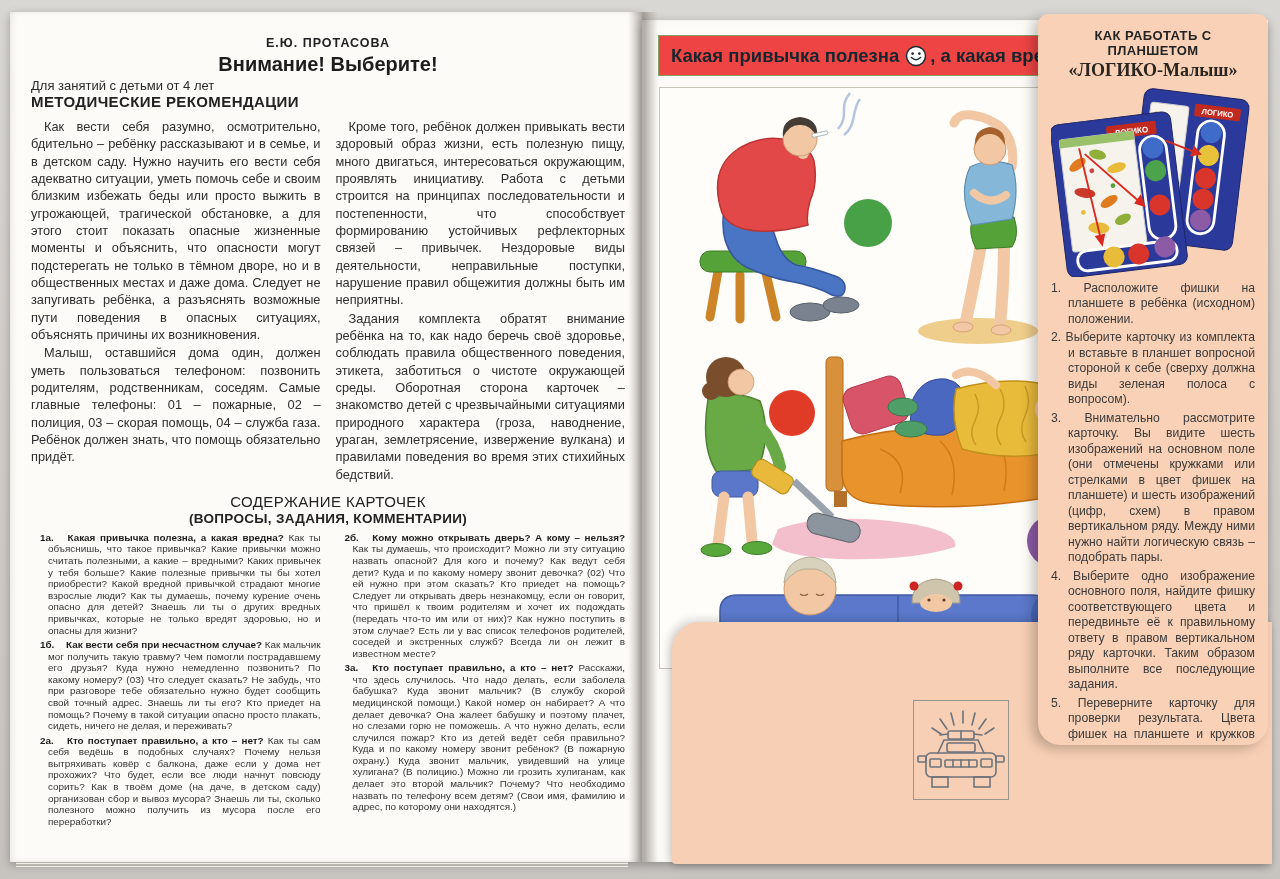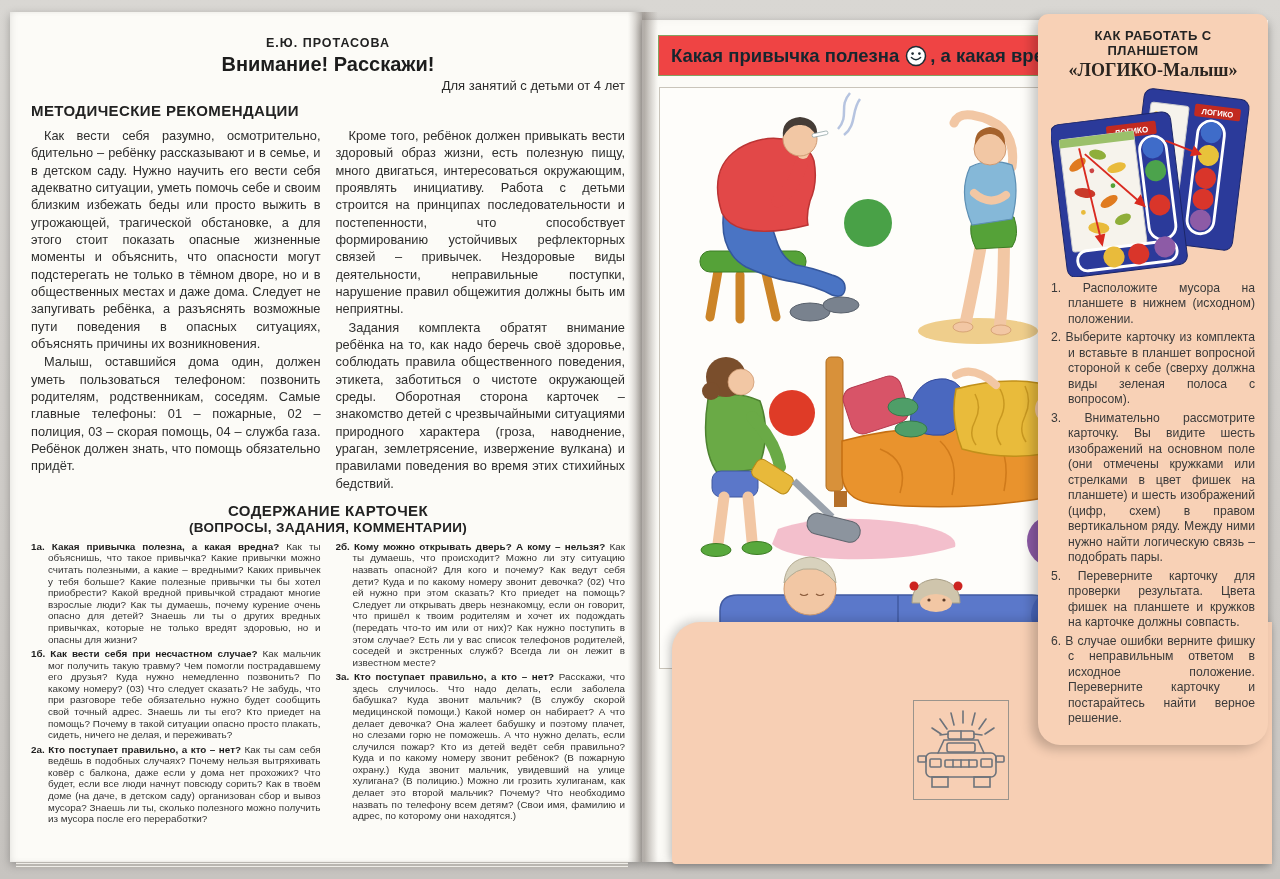--- a/index.html
+++ b/index.html
@@ -14,31 +14,31 @@
     background:#fcfbf7;box-shadow:0 3px 9px rgba(0,0,0,.28), inset 12px 0 16px -10px rgba(0,0,0,.22);
     overflow:hidden;z-index:1;}
   .gutter{position:absolute;left:628px;top:12px;width:30px;height:850px;z-index:2;pointer-events:none;
     background:linear-gradient(90deg,rgba(0,0,0,0) 0%,rgba(60,45,35,.25) 45%,rgba(60,45,35,.28) 55%,rgba(0,0,0,0) 100%);}
   .page-stack{position:absolute;left:16px;top:861px;width:612px;height:7px;z-index:1;
     background:repeating-linear-gradient(180deg,#efede8 0 1px,#b9b6b0 1px 2.4px);}
   
   .lp-inner{padding:24px 17px 0 21px;color:#2e2e2e;}
   .author{text-align:center;font-size:12.5px;letter-spacing:1px;color:#222;margin-bottom:3px;font-weight:600;}
   .book-title{text-align:center;font-size:20px;font-weight:bold;color:#1c1c1c;margin-bottom:2px;}
-  .book-subtitle{text-align:right;font-size:13px;color:#2a2a2a;margin-bottom:9px;}
+  .book-subtitle{text-align:left;font-size:13px;color:#2a2a2a;}
   .sec-head{text-align:left;font-size:15px;letter-spacing:.4px;font-weight:600;color:#222;margin-bottom:8px;}
   .cols{display:flex;gap:15px;}
   .col{flex:1 1 0;overflow:hidden;}
   .para{font-size:12.8px;line-height:1.355;text-align:justify;margin:0 0 1px 0;text-indent:13px;}
   .contents-head{margin-top:9px;margin-bottom:6px;}
-  .contents-head .l1{text-align:center;font-size:15px;letter-spacing:.4px;font-weight:700;color:#222;}
+  .contents-head .l1{text-align:center;font-size:15px;letter-spacing:.4px;font-weight:400;color:#222;}
   .contents-head .l2{text-align:center;font-size:13.5px;letter-spacing:.3px;font-weight:600;color:#222;margin-top:1px;}
   .citem{font-size:9.9px;line-height:1.17;text-align:justify;margin:0 0 3px 0;
          padding-left:17px;text-indent:-17px;color:#333;}
-  .cnum,.clead{font-weight:bold;color:#1d1d1d;}
+  .cnum,.clead{font-weight:bold;color:#1d1d1d;margin-left:9px;}
   .cnum::after{content:" ";}
   .clead::after{content:" ";}
   
   .banner{position:absolute;left:16px;top:15px;width:412px;height:41px;background:#ef4444;
     border:1px solid #84a263;display:flex;align-items:center;padding:0 12px;box-sizing:border-box;
     white-space:nowrap;overflow:hidden;font-weight:bold;font-size:18.5px;color:#16262e;}
   .banner .smiley{margin:0 3px 0 6px;flex:0 0 auto;display:inline-flex;}
   .card{position:absolute;left:17px;top:67px;width:390px;height:580px;background:#fefdfa;
     border:1px solid #c9c4ba;box-sizing:content-box;}
   .card svg{display:block;width:100%;height:100%;}
@@ -61,21 +61,21 @@
   .step-num::after{content:" ";}
 </style>
 </head>
 <body>
 
 <div class="stage">
 
   <div class="page-left">
     <div class="lp-inner">
       <div class="author">Е.Ю. ПРОТАСОВА</div>
-      <div class="book-title">Внимание! Расскажи!</div>
+      <div class="book-title">Внимание! Выберите!</div>
       <div class="book-subtitle">Для занятий с детьми от 4 лет</div>
       <div class="sec-head">МЕТОДИЧЕСКИЕ РЕКОМЕНДАЦИИ</div>
 
       <div class="cols">
         <div class="col">
           <p class="para">Как вести себя разумно, осмотрительно, бдительно – ребёнку рассказывают и в семье, и в детском саду. Нужно научить его вести себя адекватно ситуации, уметь помочь себе и своим близким избежать беды или просто выжить в угрожающей, трагической обстановке, а для этого стоит показать опасные жизненные моменты и объяснить, что опасности могут подстерегать не только в тёмном дворе, но и в общественных местах и даже дома. Следует не запугивать ребёнка, а разъяснять возможные пути поведения в опасных ситуациях, объяснять причины их возникновения.</p>
           <p class="para">Малыш, оставшийся дома один, должен уметь пользоваться телефоном: позвонить родителям, родственникам, соседям. Самые главные телефоны: 01 – пожарные, 02 – полиция, 03 – скорая помощь, 04 – служба газа. Ребёнок должен знать, что помощь обязательно придёт.</p>
         </div>
         <div class="col">
           <p class="para">Кроме того, ребёнок должен привыкать вести здоровый образ жизни, есть полезную пищу, много двигаться, интересоваться окружающим, проявлять инициативу. Работа с детьми строится на принципах последовательности и постепенности, что способствует формированию устойчивых рефлекторных связей – привычек. Нездоровые виды деятельности, неправильные поступки, нарушение правил общежития должны быть им неприятны.</p>
@@ -296,22 +296,23 @@
         <line x1="28" y1="66" x2="52" y2="166"></line>
           <polygon points="52,166 46,158 54,156"></polygon>
         <line x1="34" y1="72" x2="96" y2="126"></line>
           <polygon points="96,126 87,123 92,116"></polygon>
         <line x1="118" y1="58" x2="154" y2="72"></line>
           <polygon points="154,72 145,73 148,65"></polygon>
       </g>
     </svg>
 
     <ol class="steps">
-      <li><span class="step-num">1.</span><span>Расположите мусора на планшете в нижнем (исходном) положении.</span></li>
+      <li><span class="step-num">1.</span><span>Расположите фишки на планшете в ребёнка (исходном) положении.</span></li>
       <li><span class="step-num">2.</span><span>Выберите карточку из комплекта и вставьте в планшет вопросной стороной к себе (сверху должна виды зеленая полоса с вопросом).</span></li>
       <li><span class="step-num">3.</span><span>Внимательно рассмотрите карточку. Вы видите шесть изображений на основном поле (они отмечены кружками или стрелками в цвет фишек на планшете) и шесть изображений (цифр, схем) в правом вертикальном ряду. Между ними нужно найти логическую связь – подобрать пары.</span></li>
+      <li><span class="step-num">4.</span><span>Выберите одно изображение основного поля, найдите фишку соответствующего цвета и передвиньте её к правильному ответу в правом вертикальном ряду карточки. Таким образом выполните все последующие задания.</span></li>
       <li><span class="step-num">5.</span><span>Переверните карточку для проверки результата. Цвета фишек на планшете и кружков на карточке должны совпасть.</span></li>
       <li><span class="step-num">6.</span><span>В случае ошибки верните фишку с неправильным ответом в исходное положение. Переверните карточку и постарайтесь найти верное решение.</span></li>
 
     </ol>
   </div>
 
 </div>
 
 </body></html>

